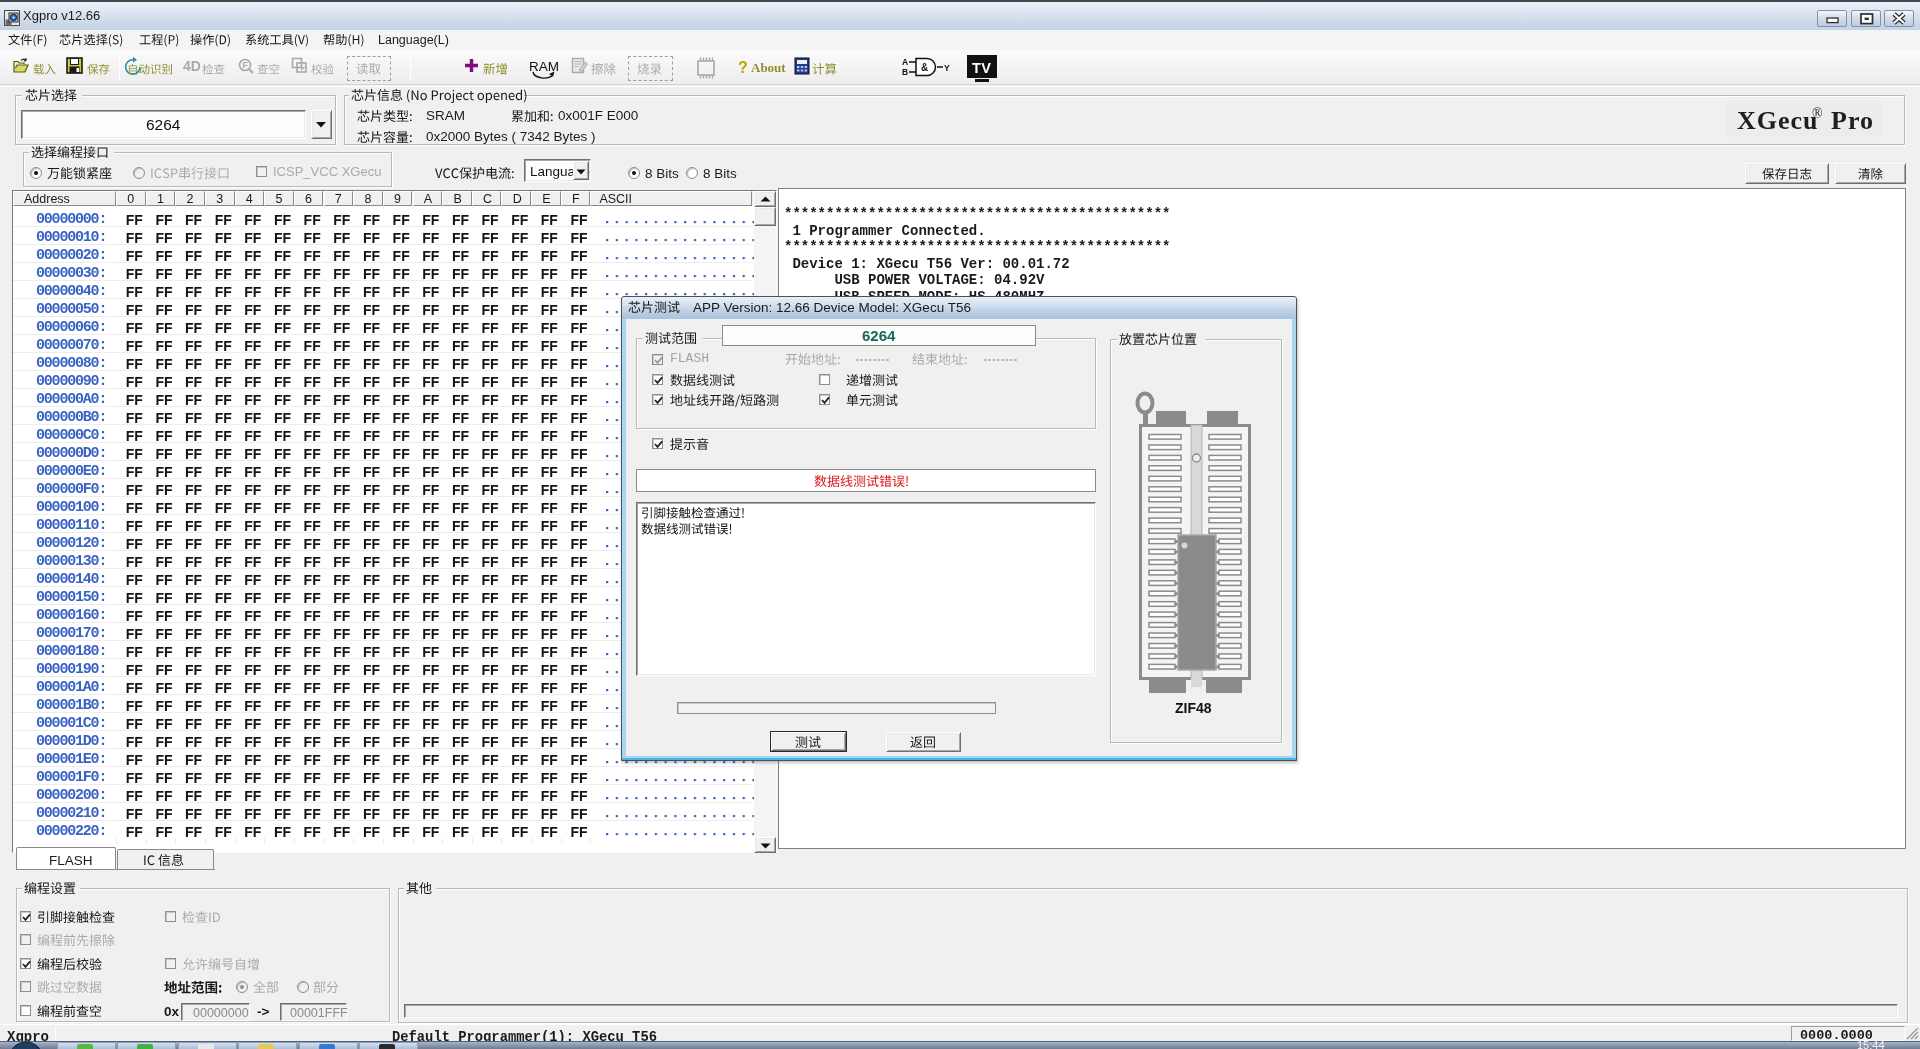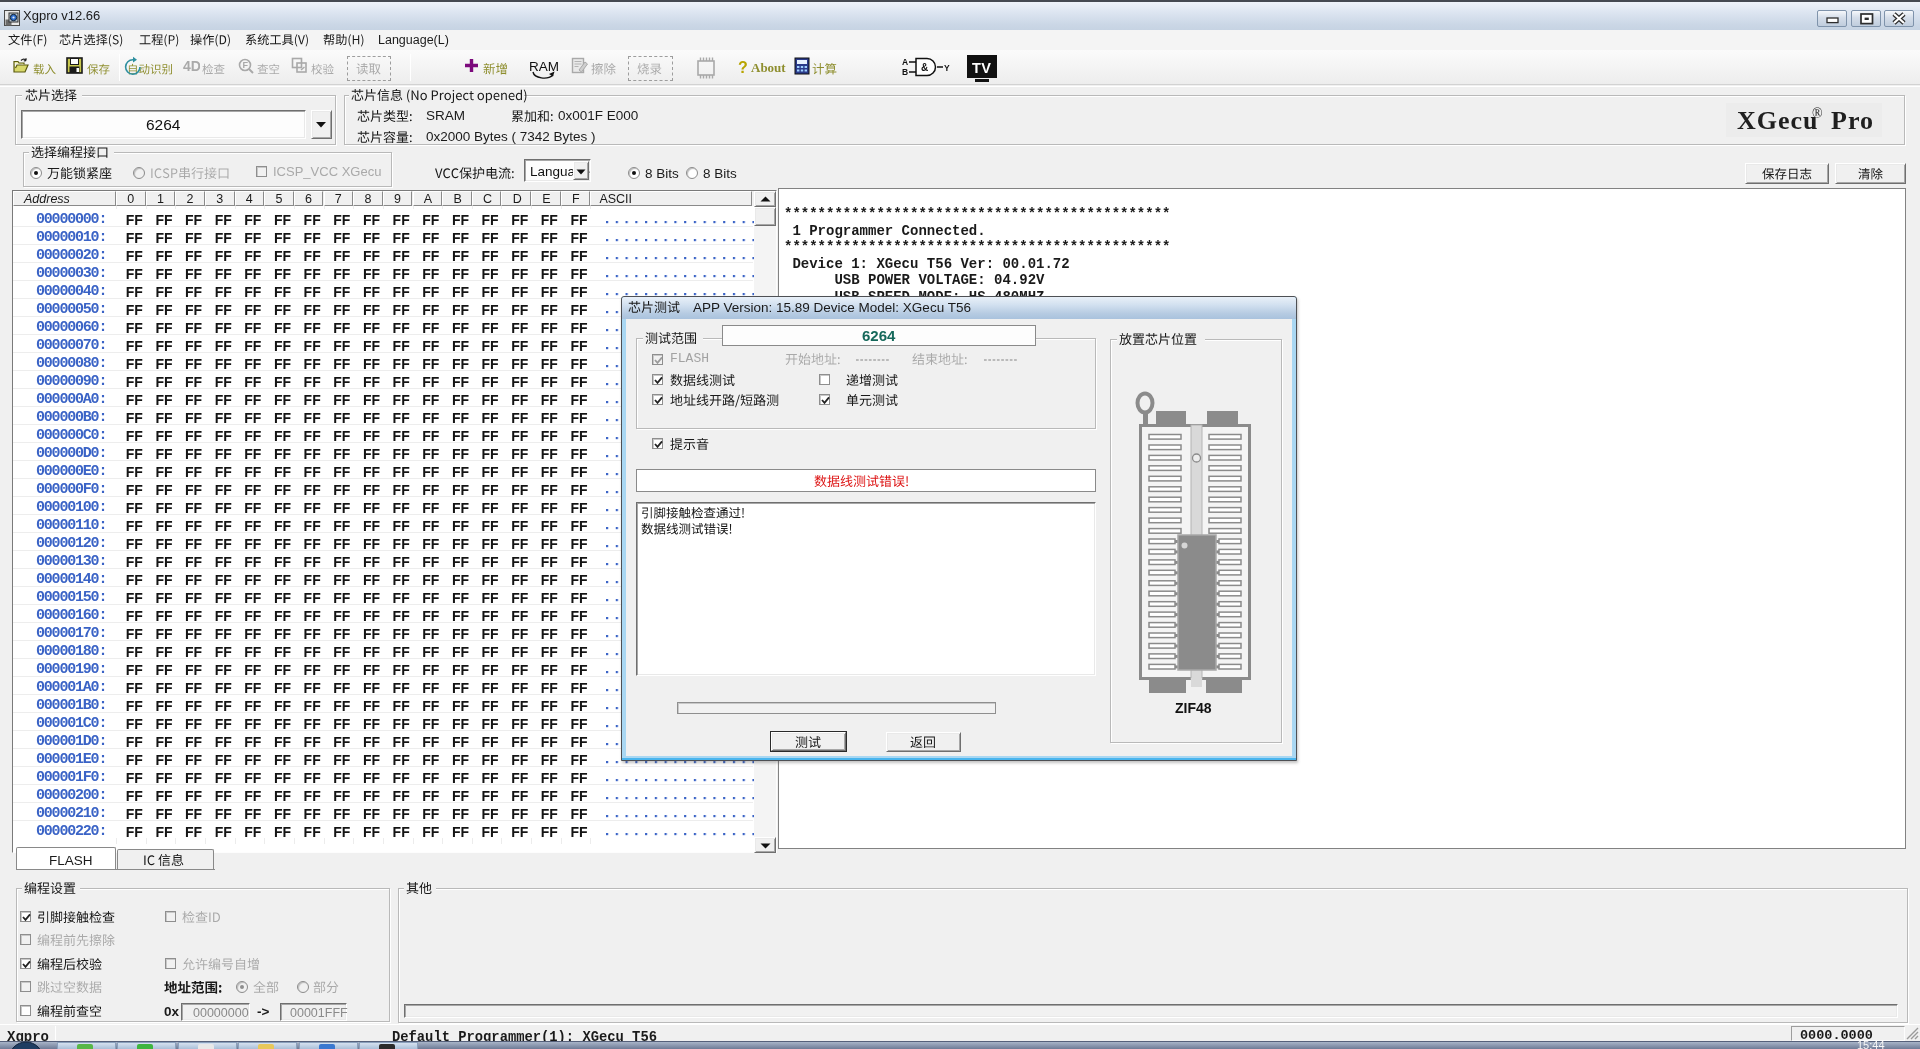--- a/index.html
+++ b/index.html
@@ -237,21 +237,21 @@
 <div style="position:absolute;left:412.5px;top:206px;width:1px;height:638px;background:#ececec;"></div>
 <div style="position:absolute;left:442.1px;top:206px;width:1px;height:638px;background:#ececec;"></div>
 <div style="position:absolute;left:471.8px;top:206px;width:1px;height:638px;background:#ececec;"></div>
 <div style="position:absolute;left:501.4px;top:206px;width:1px;height:638px;background:#ececec;"></div>
 <div style="position:absolute;left:531.1px;top:206px;width:1px;height:638px;background:#ececec;"></div>
 <div style="position:absolute;left:560.8px;top:206px;width:1px;height:638px;background:#ececec;"></div>
 <div style="position:absolute;left:590.4px;top:206px;width:1px;height:638px;background:#ececec;"></div>
 <div style="position:absolute;left:13px;top:209px;width:739.5px;height:629px;background:repeating-linear-gradient(#fff 0 17px,#ededed 17px 18px);"></div>
 <div style="position:absolute;left:13px;top:191px;width:741px;height:15px;background:#f0f0f0;"></div>
 <div style="position:absolute;left:13px;top:191px;width:103px;height:15px;background:#f0f0f0;border:1px solid;border-color:#ffffff #8a8a8a #8a8a8a #ffffff;"></div>
-<div style="position:absolute;left:24px;top:191.5px;font-family:'Liberation Sans',sans-serif;font-size:12.5px;font-weight:400;color:#1a1a1a;white-space:pre;line-height:14.4px;font-style:italic;">Address</div>
+<div style="position:absolute;left:24px;top:191.5px;font-family:'Liberation Sans',sans-serif;font-size:12.5px;font-weight:400;color:#1a1a1a;white-space:pre;line-height:14.4px;">Address</div>
 <div style="position:absolute;left:116px;top:191px;width:29.7px;height:15px;background:#f0f0f0;border:1px solid;border-color:#ffffff #8a8a8a #8a8a8a #ffffff;"></div>
 <div style="position:absolute;left:127.2px;top:191.5px;font-family:'Liberation Sans',sans-serif;font-size:12.5px;font-weight:400;color:#1a1a1a;white-space:pre;line-height:14.4px;">0</div>
 <div style="position:absolute;left:145.7px;top:191px;width:29.7px;height:15px;background:#f0f0f0;border:1px solid;border-color:#ffffff #8a8a8a #8a8a8a #ffffff;"></div>
 <div style="position:absolute;left:156.9px;top:191.5px;font-family:'Liberation Sans',sans-serif;font-size:12.5px;font-weight:400;color:#1a1a1a;white-space:pre;line-height:14.4px;">1</div>
 <div style="position:absolute;left:175.3px;top:191px;width:29.6px;height:15px;background:#f0f0f0;border:1px solid;border-color:#ffffff #8a8a8a #8a8a8a #ffffff;"></div>
 <div style="position:absolute;left:186.5px;top:191.5px;font-family:'Liberation Sans',sans-serif;font-size:12.5px;font-weight:400;color:#1a1a1a;white-space:pre;line-height:14.4px;">2</div>
 <div style="position:absolute;left:204.9px;top:191px;width:29.7px;height:15px;background:#f0f0f0;border:1px solid;border-color:#ffffff #8a8a8a #8a8a8a #ffffff;"></div>
 <div style="position:absolute;left:216.2px;top:191.5px;font-family:'Liberation Sans',sans-serif;font-size:12.5px;font-weight:400;color:#1a1a1a;white-space:pre;line-height:14.4px;">3</div>
 <div style="position:absolute;left:234.6px;top:191px;width:29.7px;height:15px;background:#f0f0f0;border:1px solid;border-color:#ffffff #8a8a8a #8a8a8a #ffffff;"></div>
 <div style="position:absolute;left:245.8px;top:191.5px;font-family:'Liberation Sans',sans-serif;font-size:12.5px;font-weight:400;color:#1a1a1a;white-space:pre;line-height:14.4px;">4</div>
@@ -421,21 +421,21 @@
 <div style="position:absolute;left:359px;top:1042px;width:59px;height:7px;background:linear-gradient(#d5e1f0,#aabfd8);border:1px solid #8aa0bc;border-bottom:none;"></div>
 <div style="position:absolute;left:379px;top:1044px;width:16px;height:5px;background:#2a2a2a;border-radius:2px 2px 0 0;"></div>
 <div style="position:absolute;left:1857px;top:1038.9px;font-family:'Liberation Sans',sans-serif;font-size:11px;font-weight:400;color:#f5f5f5;white-space:pre;line-height:12.6px;">15:44</div>
 <div style="position:absolute;left:621px;top:296px;width:676px;height:465px;background:#a9d7f2;border:1px solid #4e5054;border-radius:3px 3px 0 0;box-shadow:1px 2px 3px rgba(80,80,80,0.35);"></div>
 <div style="position:absolute;left:622px;top:297px;width:674px;height:22px;background:linear-gradient(#e9f0f8 0%,#d3e1f0 35%,#b6cbe2 75%,#a9c2dd 100%);border-radius:3px 3px 0 0;"></div>
 <div style="position:absolute;left:626px;top:319px;width:666px;height:437px;background:#f0f0f0;"></div>
 <div style="position:absolute;left:622px;top:758px;width:674px;height:2px;background:#49b5ee;"></div>
 <svg style="position:absolute;left:628px;top:299px;overflow:visible" width="54" height="17" viewBox="0 -13 54 17">
     <path d="M3.8 -5.2V-0.7C3.8 0.5 4.2 0.8 5.6 0.8C5.9 0.8 7.9 0.8 8.3 0.8C9.6 0.8 9.9 0.3 10 -1.8C9.8 -1.8 9.3 -2 9.1 -2.2C9 -0.5 8.9 -0.2 8.2 -0.2C7.7 -0.2 6 -0.2 5.6 -0.2C4.9 -0.2 4.8 -0.2 4.8 -0.7V-5.2ZM10 -4.5C10.6 -3.1 11.2 -1.4 11.4 -0.3L12.4 -0.7C12.2 -1.7 11.5 -3.4 10.9 -4.7ZM2 -4.6C1.7 -3.3 1.2 -1.8 0.5 -0.7L1.4 -0.3C2.1 -1.3 2.6 -3 2.9 -4.4ZM5.6 -6.8C6.3 -5.7 7.1 -4.2 7.4 -3.3L8.3 -3.8C8 -4.7 7.2 -6.1 6.4 -7.2ZM8.3 -10.9V-9.2H4.7V-10.9H3.7V-9.2H0.8V-8.3H3.7V-6.9H4.7V-8.3H8.3V-6.8H9.3V-8.3H12.2V-9.2H9.3V-10.9Z M15.3 -10.6V-6.3C15.3 -4 15.2 -1.5 13.5 0.3C13.7 0.5 14.1 0.8 14.3 1.1C15.5 -0.2 16 -1.8 16.2 -3.5H21.7V1H22.7V-4.5H16.3C16.3 -5.1 16.4 -5.7 16.4 -6.3V-6.6H24.7V-7.6H21.1V-10.9H20V-7.6H16.4V-10.6Z M32.3 -1.2C33 -0.5 33.7 0.4 34.1 0.9L34.7 0.5C34.4 -0.1 33.6 -0.9 32.9 -1.6ZM30.1 -10.2V-2H30.8V-9.4H33.6V-2H34.4V-10.2ZM37.3 -10.8V-0.1C37.3 0.1 37.2 0.2 37 0.2C36.8 0.2 36.2 0.2 35.5 0.2C35.6 0.4 35.8 0.8 35.8 1C36.7 1 37.3 1 37.6 0.8C37.9 0.7 38.1 0.4 38.1 -0.1V-10.8ZM35.5 -9.8V-2H36.3V-9.8ZM31.8 -8.5V-3.9C31.8 -2.3 31.5 -0.7 29.4 0.4C29.5 0.5 29.8 0.9 29.8 1C32.2 -0.2 32.6 -2.1 32.6 -3.9V-8.5ZM27.1 -10.1C27.8 -9.7 28.7 -9.1 29.2 -8.6L29.8 -9.4C29.3 -9.8 28.3 -10.4 27.6 -10.8ZM26.5 -6.6C27.2 -6.2 28.2 -5.6 28.6 -5.2L29.2 -6C28.7 -6.4 27.8 -6.9 27.1 -7.3ZM26.8 0.4 27.6 0.9C28.2 -0.3 28.8 -1.9 29.3 -3.3L28.5 -3.8C28 -2.3 27.3 -0.7 26.8 0.4Z M40.6 -10.1C41.2 -9.5 42.1 -8.7 42.4 -8.1L43.1 -8.8C42.7 -9.3 41.9 -10.1 41.2 -10.7ZM49.1 -10.3C49.6 -9.8 50.2 -9 50.5 -8.5L51.2 -8.9C50.9 -9.5 50.3 -10.2 49.8 -10.8ZM39.6 -6.8V-5.9H41.5V-1.2C41.5 -0.7 41.1 -0.3 40.8 -0.1C41 0.1 41.2 0.5 41.3 0.7C41.5 0.5 41.9 0.2 44.1 -1.3C44 -1.5 43.9 -1.8 43.8 -2.1L42.4 -1.2V-6.8ZM47.7 -10.9 47.8 -8.2H43.5V-7.3H47.8C48.1 -2.4 48.7 1 50.3 1C50.8 1 51.3 0.5 51.6 -1.7C51.4 -1.8 51 -2.1 50.8 -2.3C50.7 -1 50.6 -0.3 50.3 -0.3C49.5 -0.3 49 -3.3 48.8 -7.3H51.5V-8.2H48.8C48.7 -9.1 48.7 -9.9 48.7 -10.9ZM43.7 -0.8 44 0.1C45 -0.2 46.5 -0.6 47.8 -1L47.7 -1.9L46.2 -1.5V-4.5H47.4V-5.4H43.9V-4.5H45.3V-1.2Z" fill="#1a1a1a"></path>
   </svg>
-<div style="position:absolute;left:693px;top:299.6px;font-family:'Liberation Sans',sans-serif;font-size:13.5px;font-weight:400;color:#1a1a1a;white-space:pre;line-height:15.5px;">APP Version: 15.89 Device Model: XGecu T56</div>
+<div style="position:absolute;left:693px;top:299.6px;font-family:'Liberation Sans',sans-serif;font-size:13.5px;font-weight:400;color:#1a1a1a;white-space:pre;line-height:15.5px;">APP Version: 12.66 Device Model: XGecu T56</div>
 <div style="position:absolute;left:636px;top:338px;width:460px;height:91px;border:1px solid #b9b9b9;box-shadow:inset 1px 1px 0 #ffffff,1px 1px 0 #ffffff;"></div>
 <div style="position:absolute;left:643px;top:332px;width:60px;height:12px;background:#f0f0f0;"></div>
 <svg style="position:absolute;left:645px;top:330px;overflow:visible" width="54" height="17" viewBox="0 -13 54 17">
     <path d="M6.3 -1.2C7 -0.5 7.7 0.4 8.1 0.9L8.7 0.5C8.4 -0.1 7.6 -0.9 6.9 -1.6ZM4.1 -10.2V-2H4.8V-9.4H7.6V-2H8.4V-10.2ZM11.3 -10.8V-0.1C11.3 0.1 11.2 0.2 11 0.2C10.8 0.2 10.2 0.2 9.5 0.2C9.6 0.4 9.8 0.8 9.8 1C10.7 1 11.3 1 11.6 0.8C11.9 0.7 12.1 0.4 12.1 -0.1V-10.8ZM9.5 -9.8V-2H10.3V-9.8ZM5.8 -8.5V-3.9C5.8 -2.3 5.5 -0.7 3.4 0.4C3.5 0.5 3.8 0.9 3.8 1C6.2 -0.2 6.6 -2.1 6.6 -3.9V-8.5ZM1.1 -10.1C1.8 -9.7 2.7 -9.1 3.2 -8.6L3.8 -9.4C3.3 -9.8 2.3 -10.4 1.6 -10.8ZM0.5 -6.6C1.2 -6.2 2.2 -5.6 2.6 -5.2L3.2 -6C2.7 -6.4 1.8 -6.9 1.1 -7.3ZM0.8 0.4 1.6 0.9C2.2 -0.3 2.8 -1.9 3.3 -3.3L2.5 -3.8C2 -2.3 1.3 -0.7 0.8 0.4Z M14.6 -10.1C15.2 -9.5 16.1 -8.7 16.4 -8.1L17.1 -8.8C16.7 -9.3 15.9 -10.1 15.2 -10.7ZM23.1 -10.3C23.6 -9.8 24.2 -9 24.5 -8.5L25.2 -8.9C24.9 -9.5 24.3 -10.2 23.8 -10.8ZM13.7 -6.8V-5.9H15.5V-1.2C15.5 -0.7 15.1 -0.3 14.8 -0.1C15 0.1 15.2 0.5 15.3 0.7C15.5 0.5 15.9 0.2 18.1 -1.3C18 -1.5 17.9 -1.8 17.8 -2.1L16.4 -1.2V-6.8ZM21.7 -10.9 21.8 -8.2H17.5V-7.3H21.8C22.1 -2.4 22.7 1 24.3 1C24.8 1 25.3 0.5 25.6 -1.7C25.4 -1.8 25 -2.1 24.8 -2.3C24.7 -1 24.6 -0.3 24.3 -0.3C23.5 -0.3 23 -3.3 22.8 -7.3H25.5V-8.2H22.8C22.7 -9.1 22.7 -9.9 22.7 -10.9ZM17.7 -0.8 18 0.1C19 -0.2 20.5 -0.6 21.8 -1L21.7 -1.9L20.2 -1.5V-4.5H21.4V-5.4H17.9V-4.5H19.3V-1.2Z M27 0.2 27.7 1C28.6 0 29.8 -1.2 30.7 -2.4L30.1 -3.1C29.1 -1.9 27.8 -0.6 27 0.2ZM27.5 -6.9C28.3 -6.4 29.4 -5.8 29.9 -5.4L30.4 -6.1C29.9 -6.5 28.8 -7.1 28.1 -7.5ZM26.7 -4.4C27.5 -4 28.6 -3.5 29.2 -3.1L29.7 -3.9C29.1 -4.2 28 -4.7 27.3 -5.1ZM31.3 -7V-0.8C31.3 0.5 31.8 0.8 33.3 0.8C33.7 0.8 36.2 0.8 36.6 0.8C38 0.8 38.3 0.3 38.5 -1.5C38.2 -1.6 37.8 -1.7 37.5 -1.9C37.5 -0.4 37.3 -0.1 36.5 -0.1C36 -0.1 33.8 -0.1 33.4 -0.1C32.5 -0.1 32.3 -0.2 32.3 -0.8V-6.1H36.3V-3.7C36.3 -3.6 36.3 -3.5 36 -3.5C35.8 -3.5 35 -3.5 34.1 -3.5C34.3 -3.3 34.4 -2.9 34.5 -2.6C35.6 -2.6 36.3 -2.6 36.8 -2.8C37.2 -2.9 37.3 -3.2 37.3 -3.7V-7ZM34.3 -10.9V-9.8H30.7V-10.9H29.7V-9.8H26.8V-8.9H29.7V-7.6H30.7V-8.9H34.3V-7.6H35.3V-8.9H38.3V-9.8H35.3V-10.9Z M41.9 -8.1V-7.3H45V-6.2H42.4V-5.4H45V-4.3H41.7V-3.5H45V-0.8H45.9V-3.5H48.3C48.2 -2.8 48.1 -2.4 48 -2.3C47.9 -2.2 47.8 -2.2 47.6 -2.2C47.5 -2.2 47 -2.2 46.6 -2.3C46.7 -2.1 46.8 -1.7 46.8 -1.5C47.3 -1.5 47.8 -1.5 48 -1.5C48.3 -1.5 48.5 -1.6 48.7 -1.8C48.9 -2 49.1 -2.6 49.2 -4C49.2 -4.1 49.2 -4.3 49.2 -4.3H45.9V-5.4H48.6V-6.2H45.9V-7.3H49.1V-8.1H45.9V-9.2H45V-8.1ZM40.1 -10.4V1H41V0.4H50V1H51V-10.4ZM41 -0.4V-9.5H50V-0.4Z" fill="#1a1a1a"></path>
   </svg>
 <div style="position:absolute;left:722px;top:325px;width:314px;height:21px;background:#fdfdfd;border:1px solid #8a8a8a;"></div>
 <div style="position:absolute;left:862px;top:327.2px;font-family:'Liberation Sans',sans-serif;font-size:15px;font-weight:700;color:#15685a;white-space:pre;line-height:17.2px;">6264</div>
 <div style="position:absolute;left:652px;top:354px;width:11px;height:11px;background:#f1f1f1;border:1px solid #8e8e8e;box-shadow:inset 1px 1px 0 #c8c8c8;"></div>
 <svg style="position:absolute;left:652px;top:354px" width="13" height="13" viewBox="0 0 13 13">
     <path d="M3 6 L5.5 8.8 L10 3.4" stroke="#9a9a9a" stroke-width="1.8" fill="none"></path>

